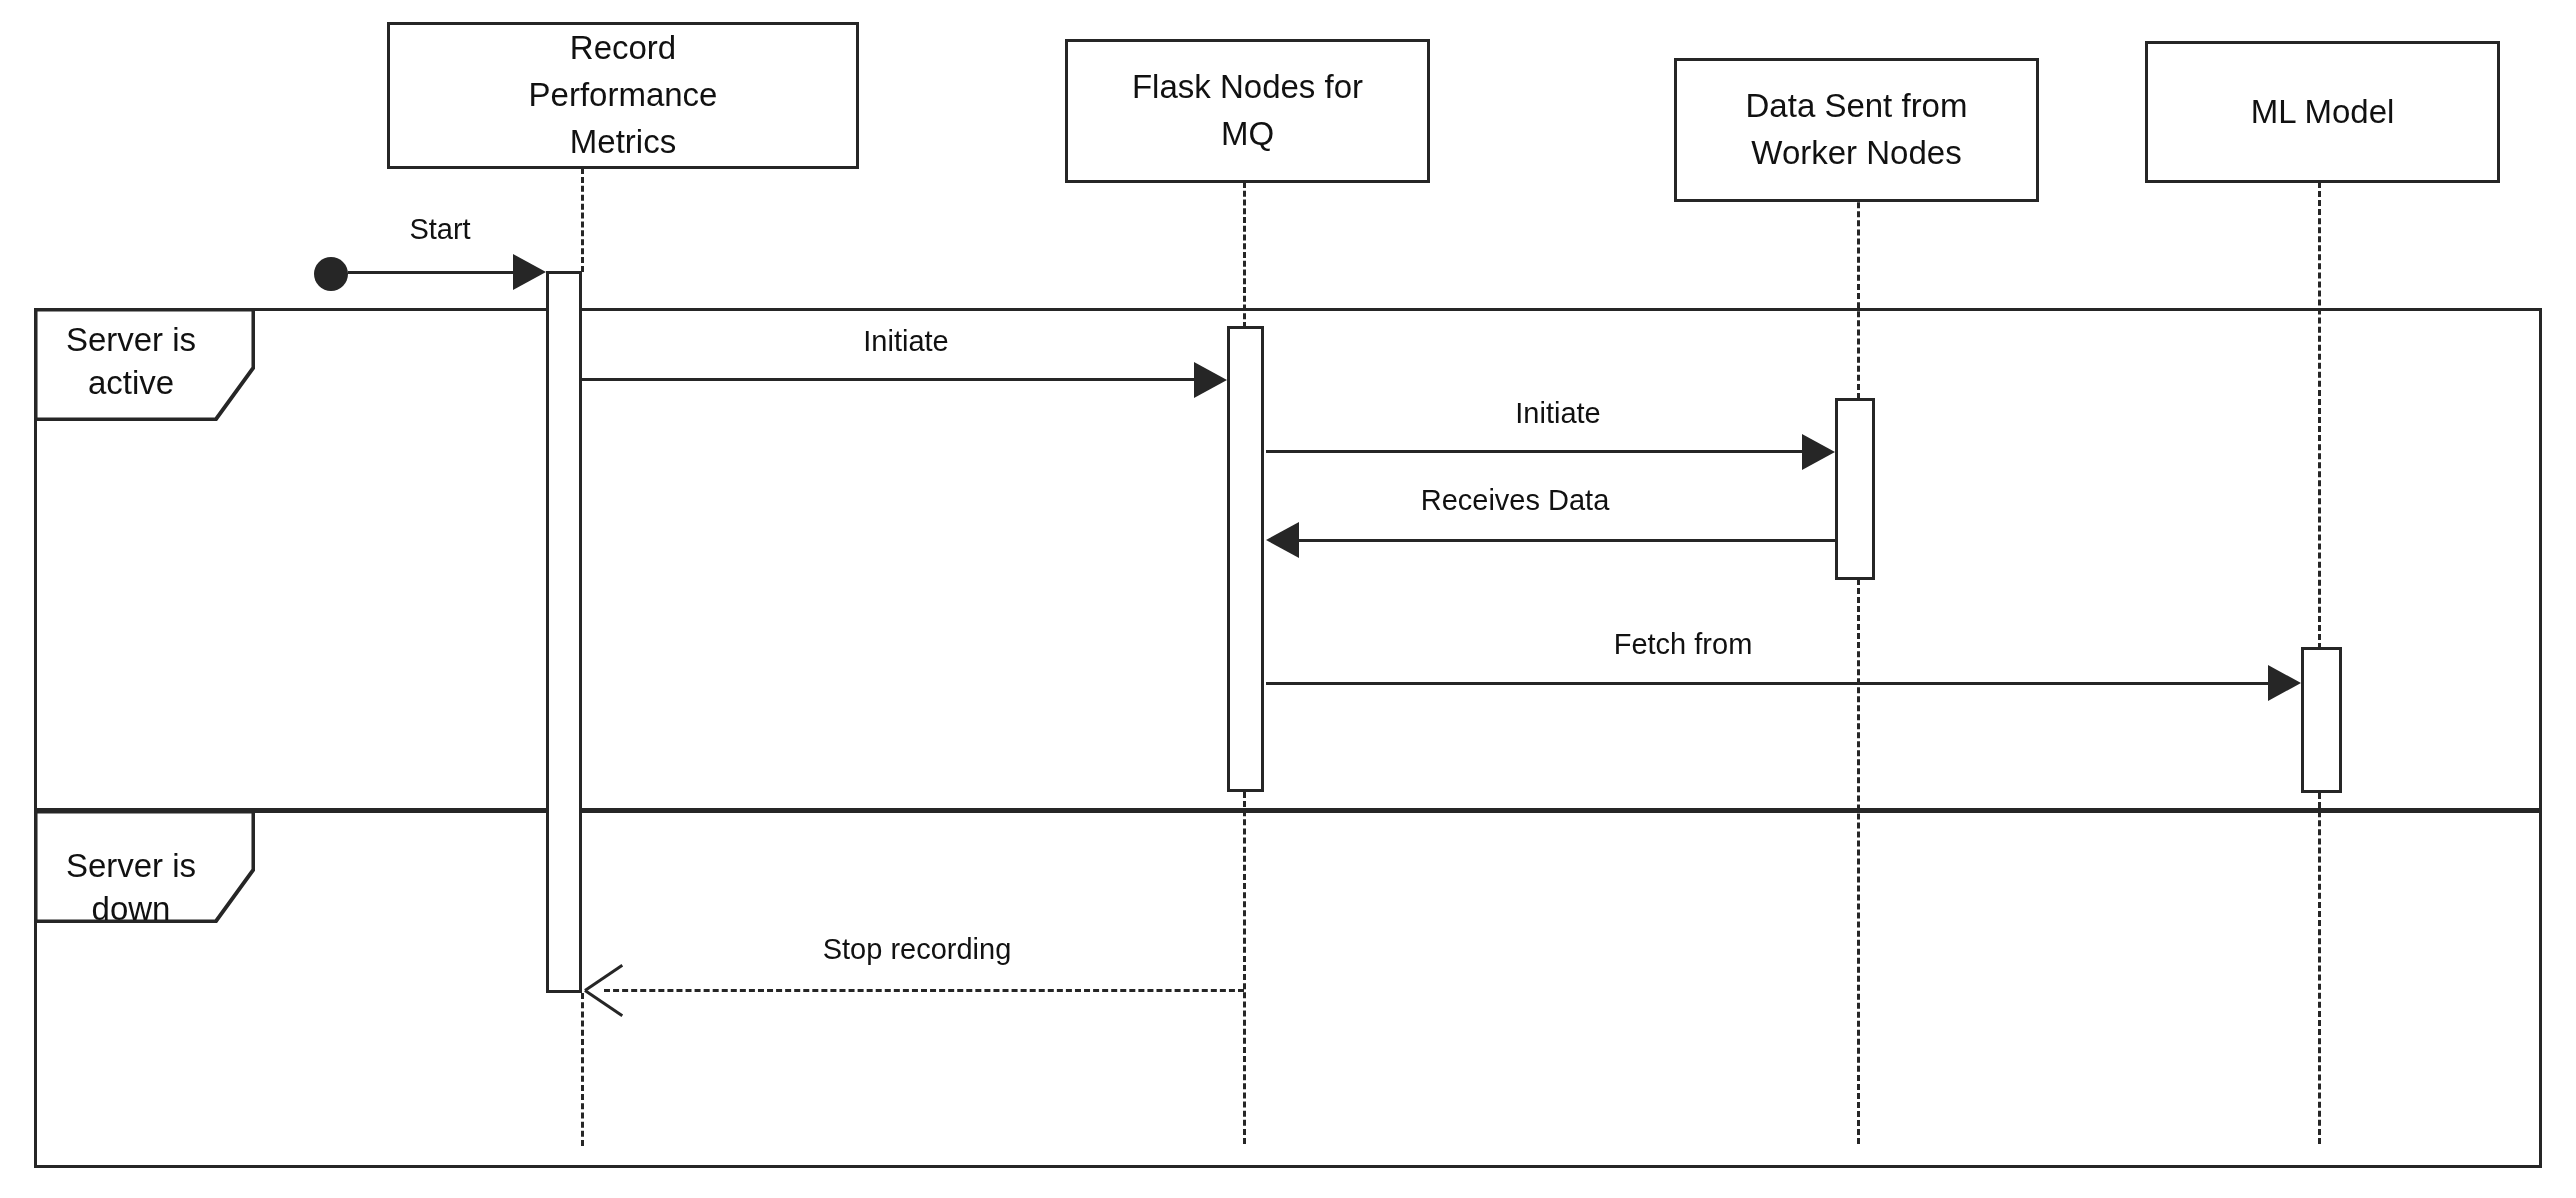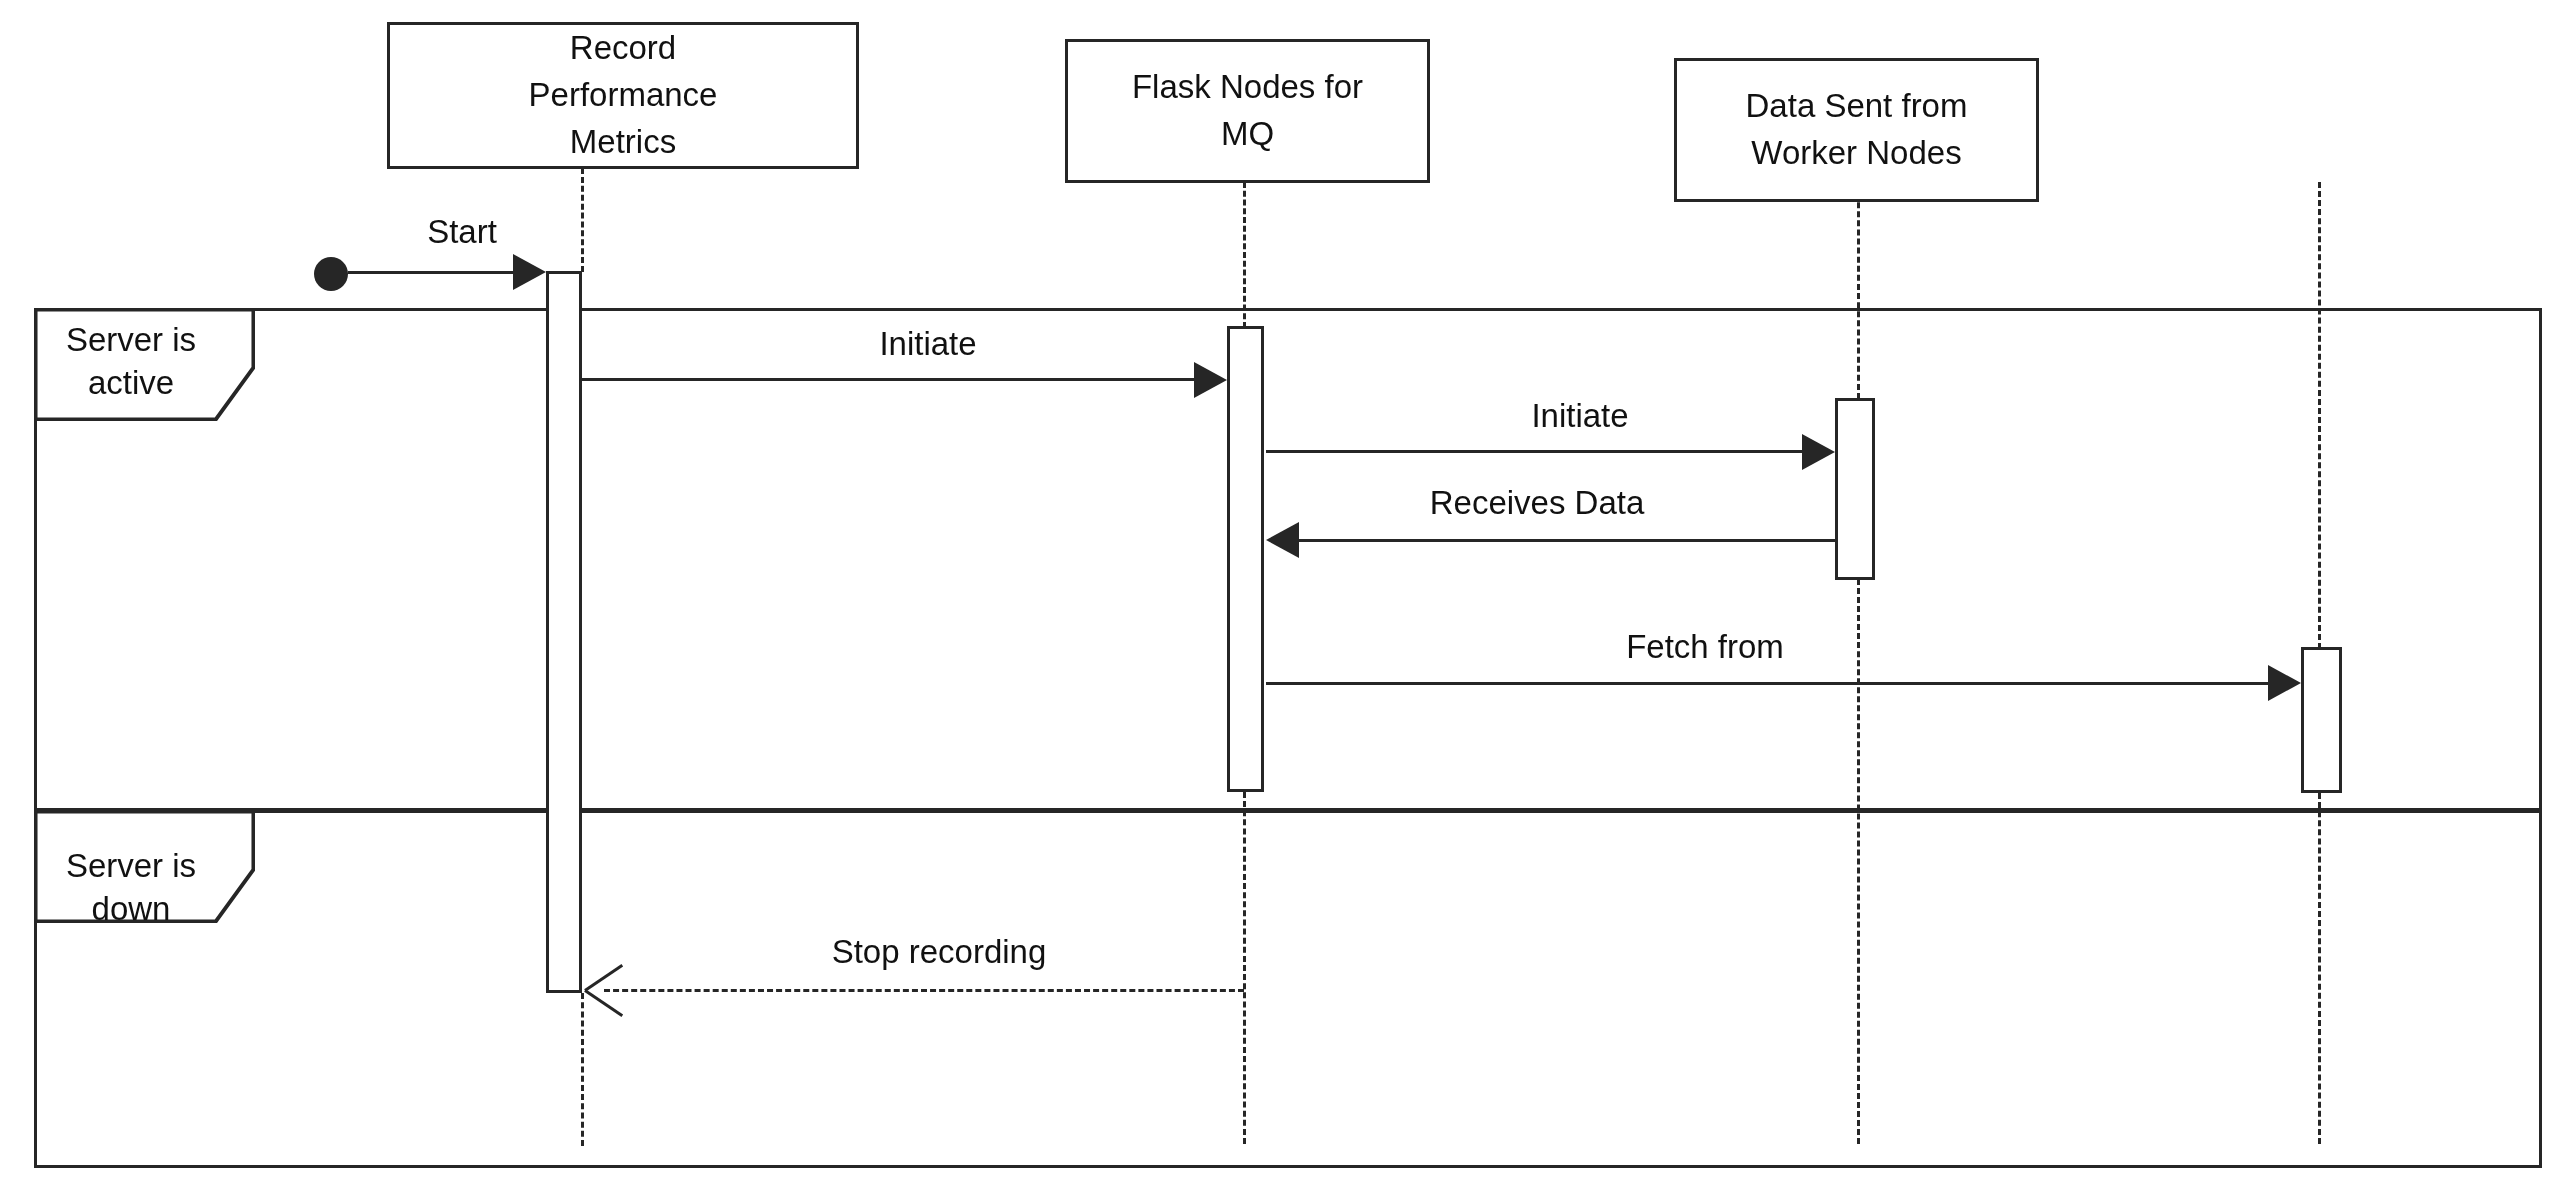--- a/index.html
+++ b/index.html
@@ -22,22 +22,22 @@
   }
   .actor-box .wrap{display:block;}
   .bar{position:absolute;background:var(--fill,#fff);border:3.1px solid var(--line,#262626);box-sizing:border-box;z-index:3;}
   .shaft{position:absolute;height:0;border-top:3.1px solid var(--line,#262626);z-index:4;}
   .shaft.dashed{border-top-style:dashed;}
   .head-r{position:absolute;width:0;height:0;border-top:18px solid transparent;border-bottom:18px solid transparent;border-left:33px solid var(--line,#262626);z-index:4;}
   .head-l{position:absolute;width:0;height:0;border-top:18px solid transparent;border-bottom:18px solid transparent;border-right:33px solid var(--line,#262626);z-index:4;}
   .chev{position:absolute;width:45px;height:0;border-top:3.1px solid var(--line,#262626);transform-origin:left center;z-index:4;}
   .start-circle{position:absolute;width:34px;height:34px;border-radius:50%;background:var(--line,#262626);z-index:4;}
   .msg-label{
-    position:absolute;font-size:33px;line-height:1.25;white-space:nowrap;
-    transform:translateX(-50%);background:var(--fill,#fff);padding:0 7.8px;z-index:5;text-align:center;margin-left:22px;
+    position:absolute;font-size:29px;line-height:1.25;white-space:nowrap;
+    transform:translateX(-50%);background:var(--fill,#fff);padding:0 7.8px;z-index:5;text-align:center;
   }
 </style>
 </head>
 <body>
 
 <div class="diagram">
 
   <div class="lifeline" style="left:581px;top:168px;height:104px;"></div>
   <div class="lifeline" style="left:581px;top:993px;height:153px;"></div>
   <div class="lifeline" style="left:1243px;top:182px;height:146px;"></div>
@@ -67,20 +67,23 @@
 
   <div class="actor-box" style="left:387px;top:22px;width:472px;height:147px;">
     <span class="wrap" style="width:235px;">Record Performance Metrics</span>
   </div>
   <div class="actor-box" style="left:1065px;top:39px;width:365px;height:144px;">
     <span class="wrap" style="width:258px;">Flask Nodes for MQ</span>
   </div>
   <div class="actor-box" style="left:1674px;top:58px;width:365px;height:144px;">
     <span class="wrap" style="width:258px;">Data Sent from Worker Nodes</span>
   </div>
+  <div class="actor-box" style="left:2145px;top:41px;width:355px;height:142px;">
+    <span class="wrap" style="width:313px;">ML Model</span>
+  </div>
 
   <div class="start-circle" style="left:314px;top:257px;"></div>
   <div class="shaft" style="left:348px;top:271px;width:168px;"></div>
   <div class="head-r" style="left:513px;top:254px;"></div>
   <div class="msg-label" style="left:440px;top:211px;">Start</div>
 
   <div class="shaft" style="left:582px;top:378px;width:612px;"></div>
   <div class="head-r" style="left:1194px;top:362px;"></div>
   <div class="msg-label" style="left:906px;top:323px;">Initiate</div>
 

